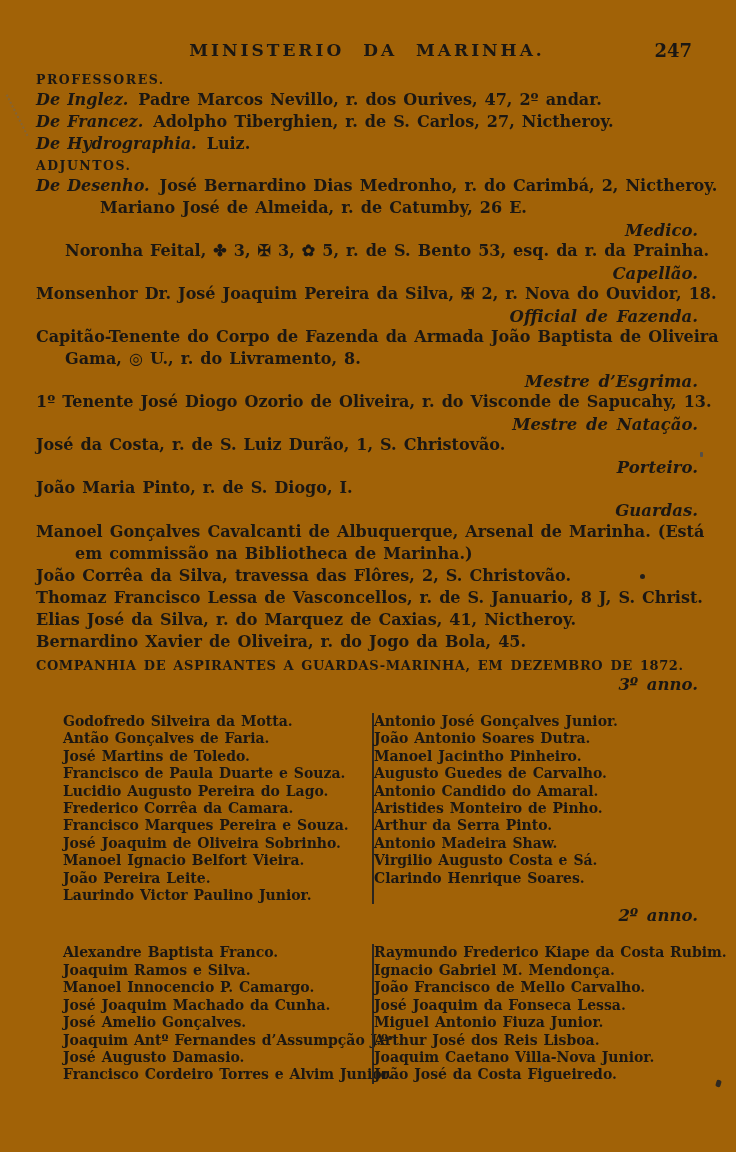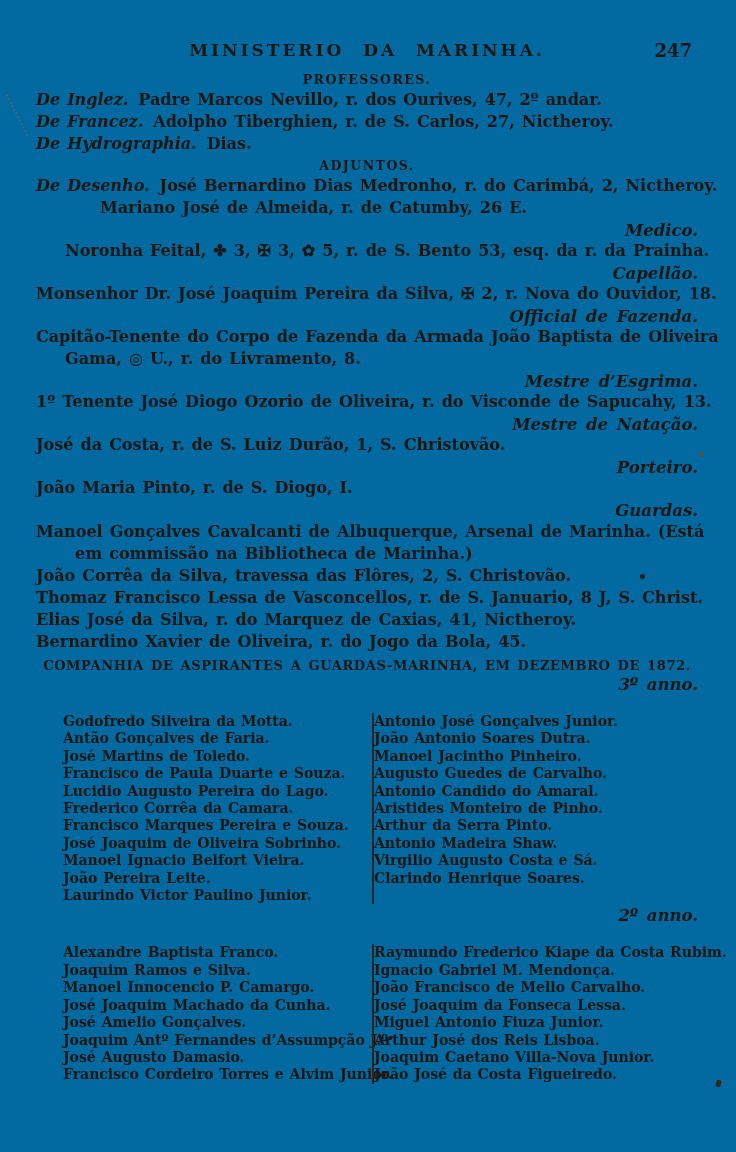--- a/index.html
+++ b/index.html
@@ -1,28 +1,28 @@
 <!DOCTYPE html>
 <html><head>
 <meta charset="utf-8">
 <style>
   html,body{margin:0;padding:0;background:#e8e8e6;}
   .page{
     position:relative; width:736px; height:1152px; margin:0 auto;
-    background:#0369a1; overflow:hidden; box-sizing:border-box;
+    background:#a16207; overflow:hidden; box-sizing:border-box;
     font-family:"DejaVu Serif","Liberation Serif",serif;
     color:#1b1713; font-weight:700;
   }
   .content{position:absolute; left:36px; right:38px; top:0;}
   
   .hdr{position:relative; padding-top:40px; height:22px; text-align:center;}
   .hdr-title{font-size:17px; letter-spacing:3px; word-spacing:10px; display:inline-block;}
   .pagenum{position:absolute; right:6px; top:40px; font-size:18px;}
   
-  .caps{text-align:center; font-size:12.5px; letter-spacing:1.5px; line-height:14px; margin-top:11px;}
+  .caps{font-size:12.5px; letter-spacing:1.5px; line-height:14px; margin-top:11px;}
   .caps.tight{margin-top:4px;}
   .caps.comp{font-size:13px; letter-spacing:.6px; word-spacing:2px; margin-top:6px;}
   
   .ital{text-align:right; font-style:italic; font-size:16.5px; line-height:17px; margin:3px 0 1px 0; word-spacing:3px;}
   
   .blk{margin-top:2px;}
   .bodyline{font-size:16px; line-height:22px; white-space:nowrap; word-spacing:1.5px;}
   .bodyline em{font-style:italic; margin-right:10px;}
   .indent1{padding-left:29px;}
   .indent2{padding-left:39px;}
@@ -58,21 +58,21 @@
 
     <div class="caps">PROFESSORES.</div>
     <div class="blk">
       <div class="bodyline">
         <em>De Inglez.</em><span>Padre Marcos Nevillo, r. dos Ourives, 47, 2º andar.</span>
       </div>
       <div class="bodyline">
         <em>De Francez.</em><span>Adolpho Tiberghien, r. de S. Carlos, 27, Nictheroy.</span>
       </div>
       <div class="bodyline">
-        <em>De Hydrographia.</em><span>Dias.</span>
+        <em>De Hydrographia.</em><span>Luiz.</span>
       </div>
     </div>
 
     <div class="caps tight">ADJUNTOS.</div>
     <div class="blk">
       <div class="bodyline">
         <em>De Desenho.</em><span>José Bernardino Dias Medronho, r. do Carimbá, 2, Nictheroy.</span>
       </div>
       <div class="bodyline indentb">Mariano José de Almeida, r. de Catumby, 26 E.</div>
     </div>

